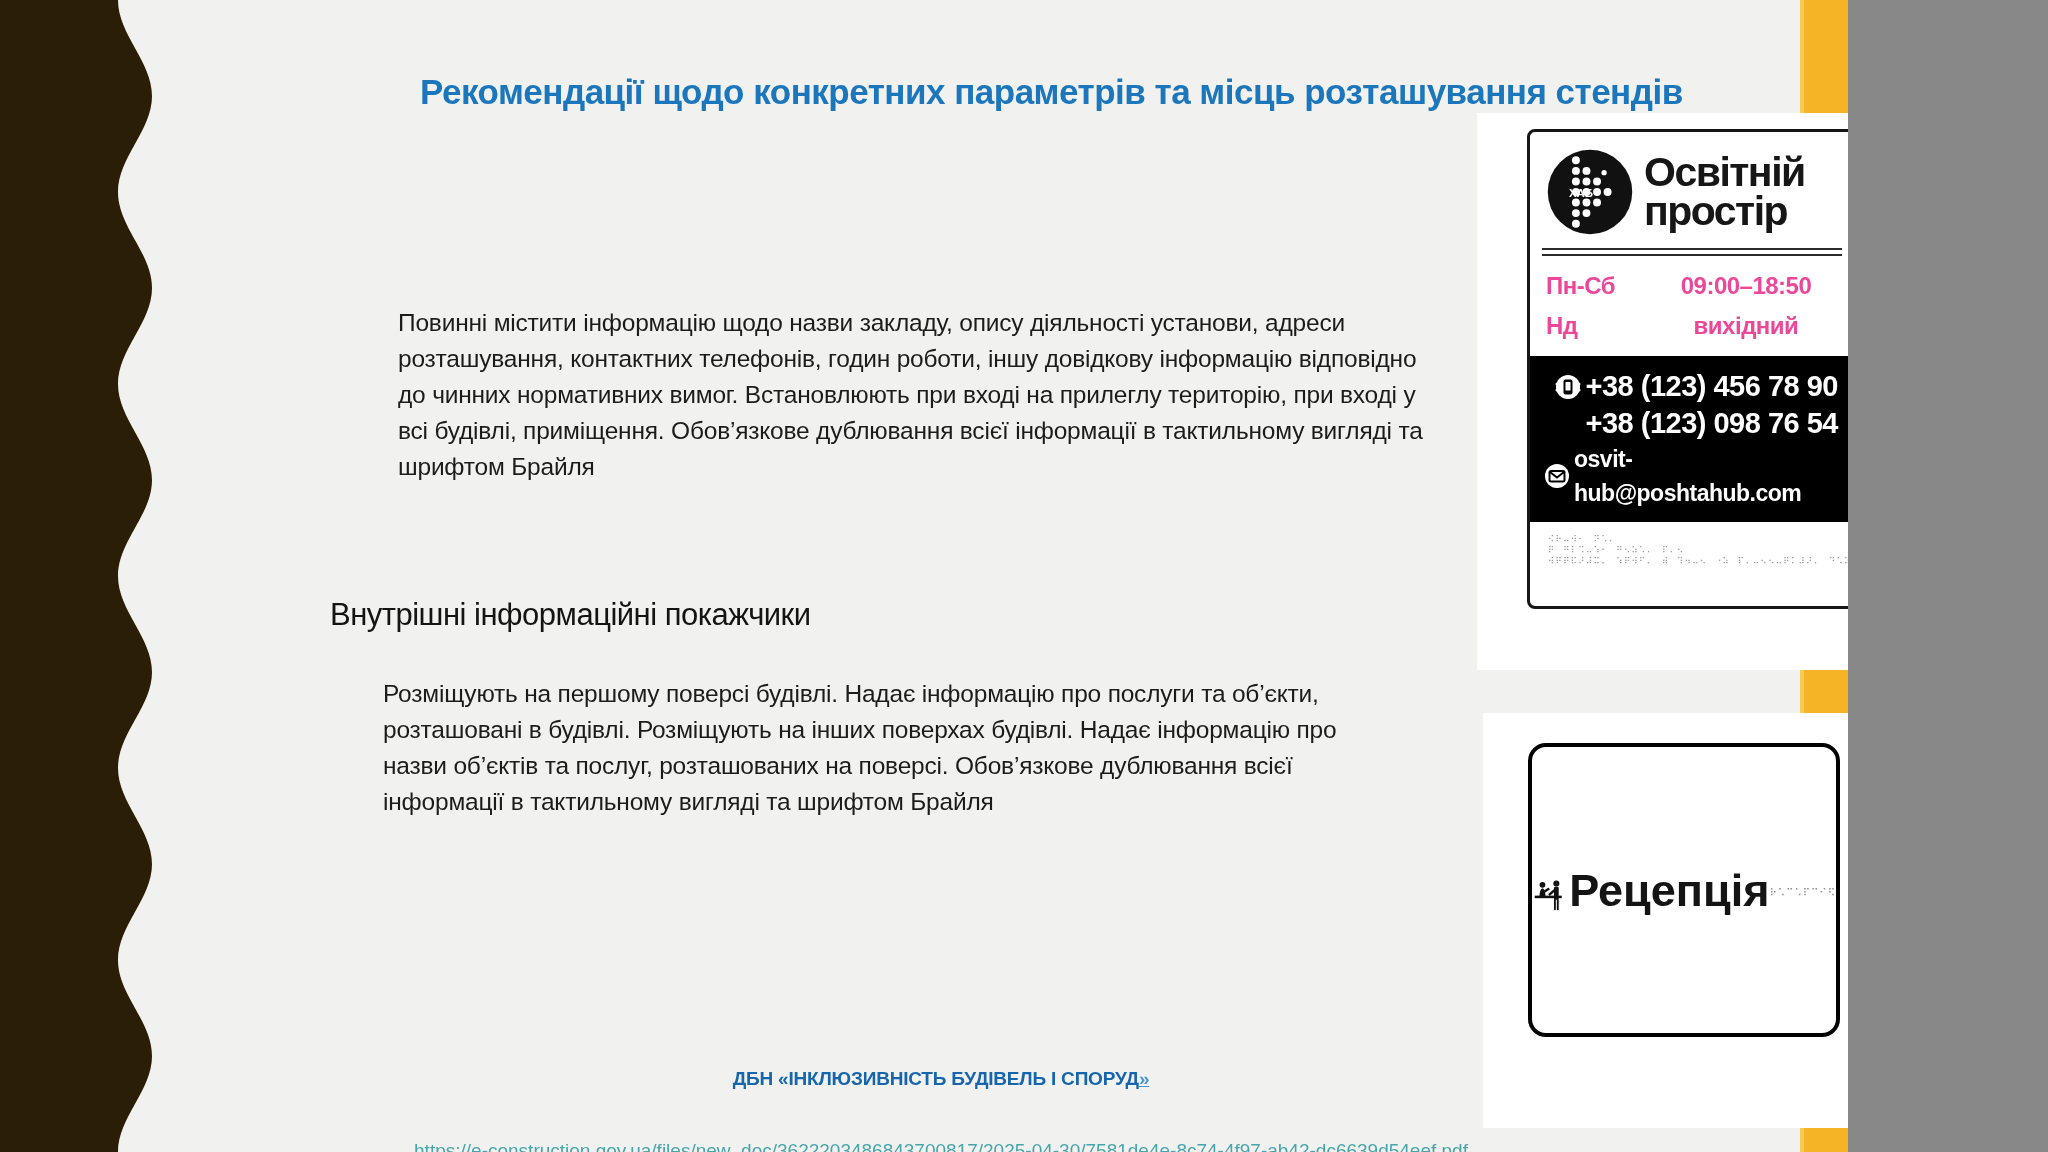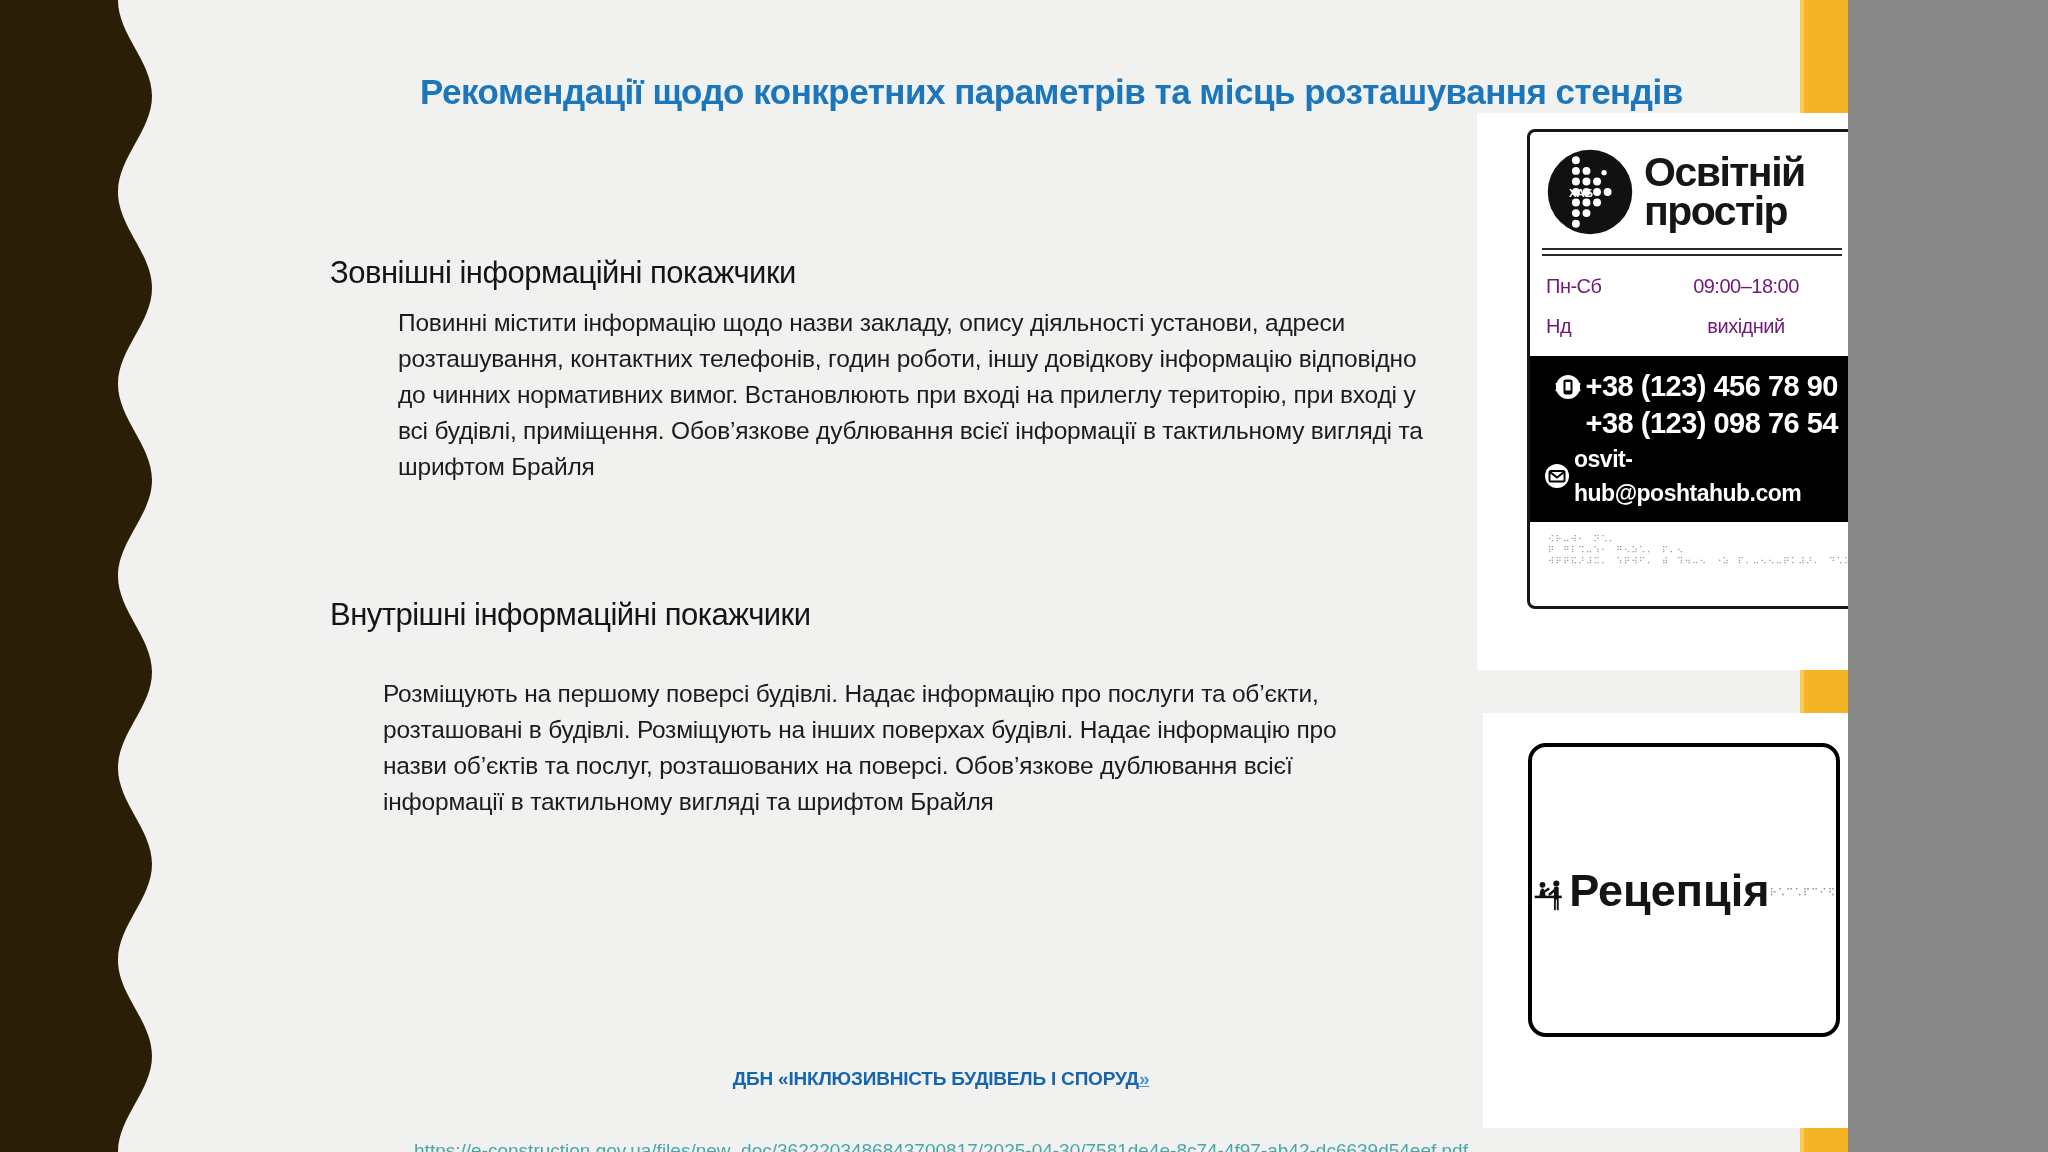--- a/index.html
+++ b/index.html
@@ -33,21 +33,21 @@
     position:absolute;left:50px;top:16px;width:330px;height:480px;
     border:3px solid #161616;border-radius:8px;background:#fff;overflow:hidden;
     display:flex;flex-direction:column;
   }
   .s1-head{display:flex;align-items:center;padding:16px 14px 10px 16px;}
   .s1-logo{width:88px;height:88px;flex:0 0 auto;}
   .s1-name{margin-left:10px;font-weight:bold;font-size:41px;line-height:39px;color:#161616;letter-spacing:-1.5px;}
   .s1-hr{border:0;border-top:2px solid #2a2a2a;margin:2px 12px;}
   .s1-addr{text-align:center;font-weight:bold;font-size:25px;color:#161616;padding:9px 0 8px 0;letter-spacing:-0.5px;}
   .s1-hours{padding:8px 16px 10px 16px;}
-  .s1-hrow{display:flex;font-weight:normal;font-size:20px;color:#701a75;letter-spacing:-0.5px;line-height:40px;}
+  .s1-hrow{display:flex;font-weight:bold;font-size:24px;color:#ec4899;letter-spacing:-0.5px;line-height:40px;}
   .s1-days{width:108px;}
   .s1-time{flex:1;text-align:center;}
   .s1-band{background:#000;color:#fff;padding:12px 16px 12px 12px;}
   .s1-brow{display:flex;justify-content:flex-end;align-items:center;gap:2px;font-weight:bold;font-size:29px;letter-spacing:-0.5px;line-height:37px;}
   .s1-brow.email{font-size:23px;line-height:34px;}
   .s1-bicon{width:30px;height:30px;flex:0 0 auto;}
   .s1-braille{
     padding:12px 10px 0 18px;color:#9b9b9b;font-size:9px;line-height:11px;
     font-family:"DejaVu Sans",sans-serif;letter-spacing:1px;white-space:nowrap;
   }
@@ -80,21 +80,20 @@
       C118,611 152,637 152,672 C152,707 118,733 118,768
       C118,803 152,829 152,864 C152,899 118,925 118,960
       C118,995 152,1021 152,1056 C152,1091 118,1117 118,1152
       L0,1152 Z"></path>
   </svg>
 
   <div class="strip"></div>
 
   <div class="title">Рекомендації щодо конкретних параметрів та місць розташування стендів</div>
 
-  <div class="h-sec h1">Зовнішні інформаційні покажчики</div>
   <div class="para p1">Повинні містити інформацію щодо назви закладу, опису діяльності установи, адреси розташування, контактних телефонів, годин роботи, іншу довідкову інформацію відповідно до чинних нормативних вимог. Встановлюють при вході на прилеглу територію, при вході у всі будівлі, приміщення. Обов’язкове дублювання всієї інформації в тактильному вигляді та шрифтом Брайля</div>
 
   <div class="h-sec h2">Внутрішні інформаційні покажчики</div>
   <div class="para p2">Розміщують на першому поверсі будівлі. Надає інформацію про послуги та об’єкти, розташовані в будівлі. Розміщують на інших поверхах будівлі. Надає інформацію про назви об’єктів та послуг, розташованих на поверсі. Обов’язкове дублювання всієї інформації в тактильному вигляді та шрифтом Брайля</div>
 
   <div class="panel panel1">
     <div class="sign1">
       <div class="s1-head">
         <svg class="s1-logo" viewBox="0 0 100 100">
           <circle cx="50" cy="50" r="48" fill="#111"></circle>
@@ -122,21 +121,21 @@
         <div class="s1-name">
           <div>Освітній</div>
           <div>простір</div>
         </div>
       </div>
       <hr class="s1-hr">
       <hr class="s1-hr">
       <div class="s1-hours">
         <div class="s1-hrow">
           <span class="s1-days">Пн-Сб</span>
-          <span class="s1-time">09:00–18:00</span>
+          <span class="s1-time">09:00–18:50</span>
         </div>
         <div class="s1-hrow">
           <span class="s1-days">Нд</span>
           <span class="s1-time">вихідний</span>
         </div>
       </div>
       <div class="s1-band">
         <div class="s1-brow">
           <svg class="s1-bicon" viewBox="0 0 30 30">
             <circle cx="15" cy="15" r="12" fill="#fff"></circle>

